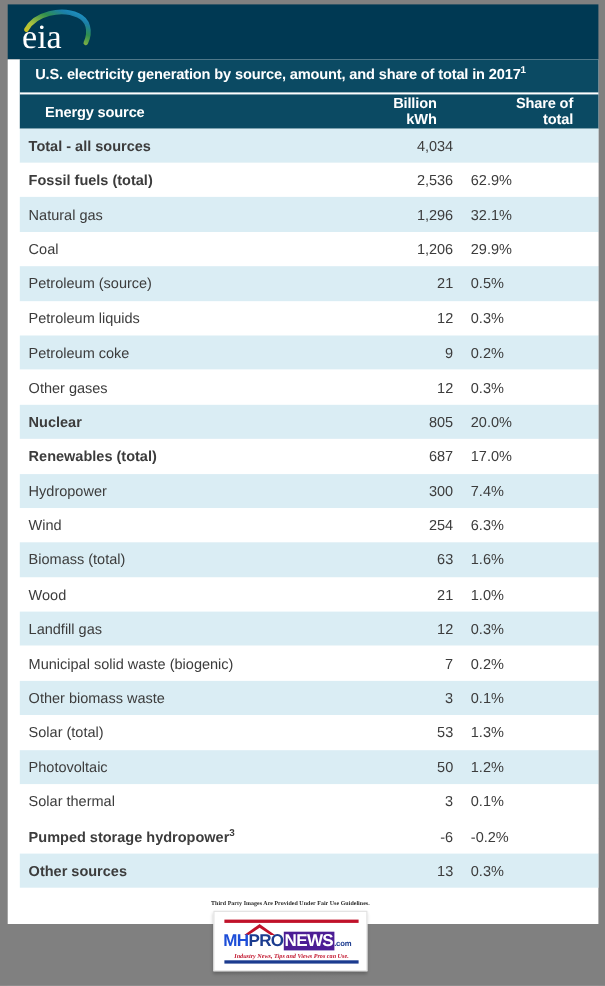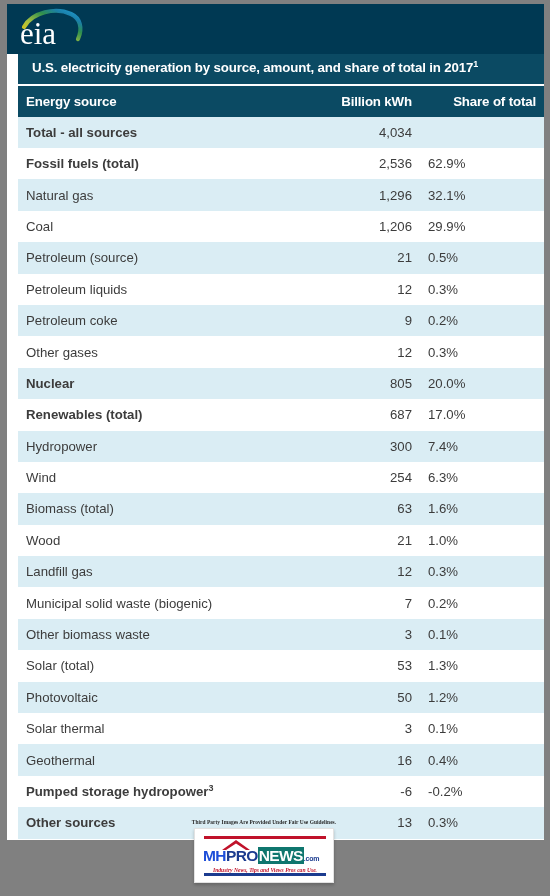--- a/index.html
+++ b/index.html
@@ -91,21 +91,21 @@
     width: 526px;
     table-layout: fixed;
   }
   table.gen thead th {
     background: #0b4a63;
     color: #ffffff;
     font-size: 13.3px;
     font-weight: bold;
     letter-spacing: -0.15px;
     height: 31px;
-    padding: 0 8px;
+    padding: 0 23px;
     vertical-align: middle;
   }
   th.c-source { text-align: left; padding-left: 14px; width: 292px; }
   th.c-amount { text-align: right; width: 110px; padding-right: 18px; }
   th.c-share  { text-align: right; width: 124px; padding-right: 10px; }
 
   table.gen tbody td {
     font-size: 13.2px;
     color: #3c3c3c;
     height: 31.4px;
@@ -184,21 +184,21 @@
     font-weight: bold;
     font-family: "Liberation Sans", sans-serif;
     letter-spacing: -0.6px;
     white-space: nowrap;
     line-height: 17px;
   }
   .wm-mh { color: #1d4ed8; }
   .wm-pro { color: #1b3b8f; }
   .wm-news {
     color: #ffffff;
-    background: #0f766e;
+    background: #4c1d95;
     padding: 0 1px;
   }
   .wm-dotcom {
     color: #1b3b8f;
     font-size: 7px;
     letter-spacing: -0.2px;
   }
   .wm-tag {
     position: absolute;
     left: 0; top: 38px;
@@ -354,25 +354,20 @@
             </tr>
             <tr class="alt">
               <td class="c-source lvl2">Photovoltaic</td>
               <td class="c-amount">50</td>
               <td class="c-share">1.2%</td>
             </tr>
             <tr class="plain">
               <td class="c-source lvl2">Solar thermal</td>
               <td class="c-amount">3</td>
               <td class="c-share">0.1%</td>
-            </tr>
-            <tr class="alt">
-              <td class="c-source lvl1">Geothermal</td>
-              <td class="c-amount">16</td>
-              <td class="c-share">0.4%</td>
             </tr>
             <tr class="plain">
               <td class="c-source lvl0"><span>Pumped storage hydropower</span><sup>3</sup></td>
               <td class="c-amount">-6</td>
               <td class="c-share">-0.2%</td>
             </tr>
             <tr class="alt">
               <td class="c-source lvl0">Other sources</td>
               <td class="c-amount">13</td>
               <td class="c-share">0.3%</td>

